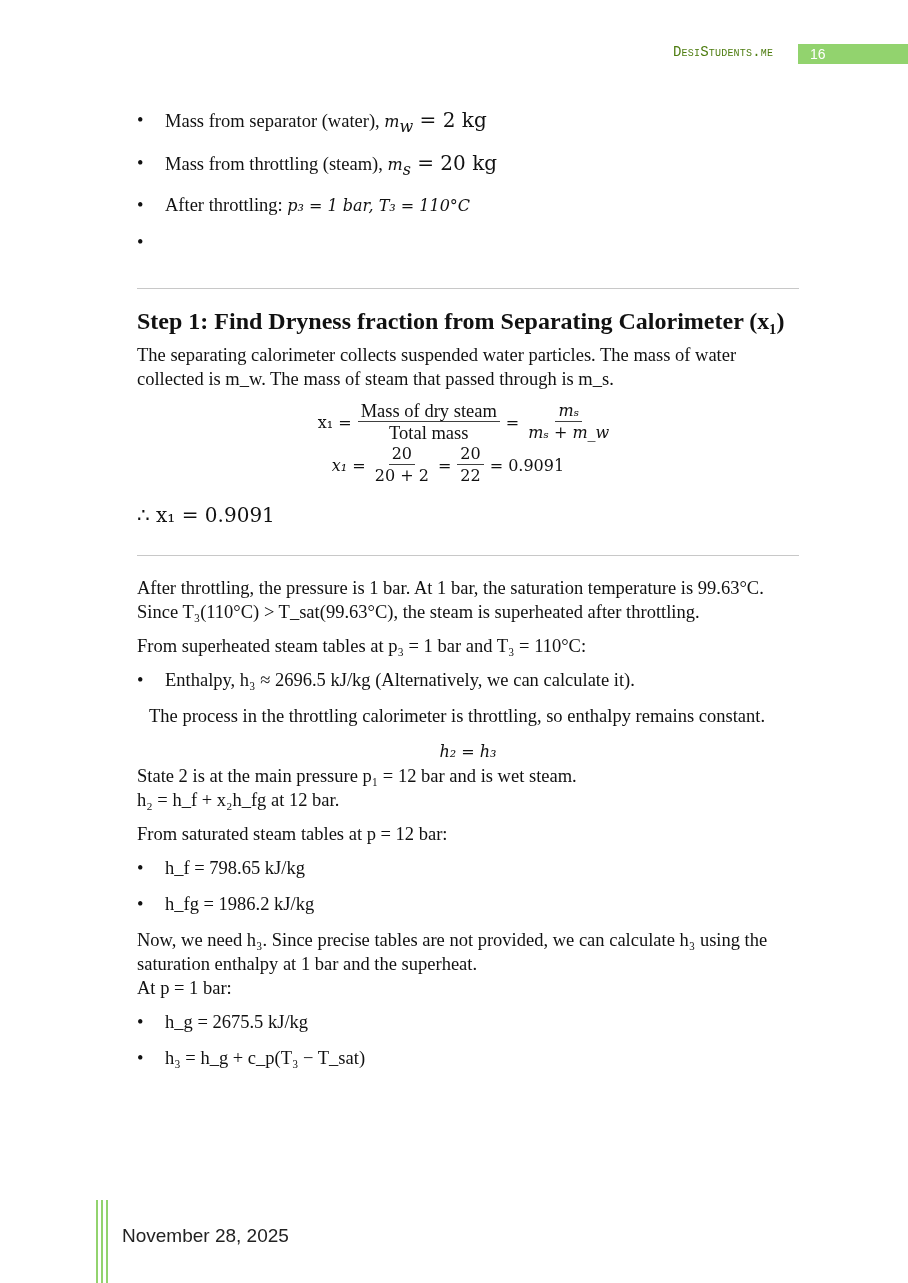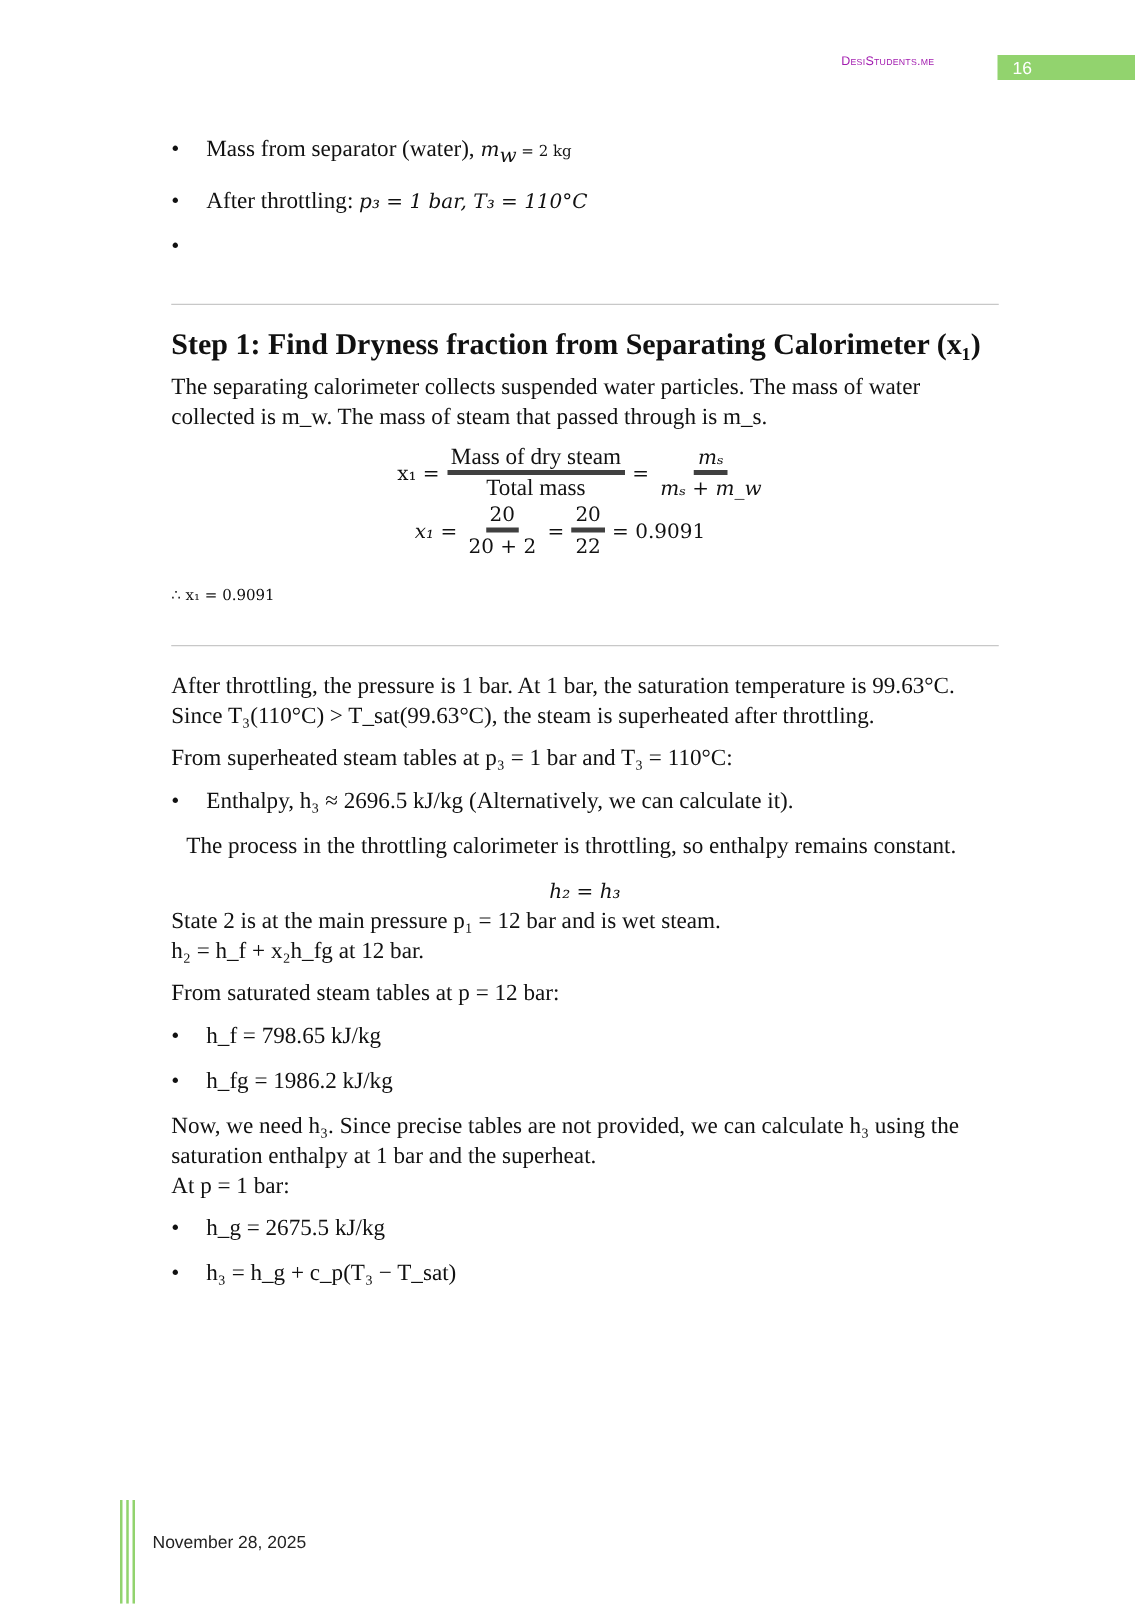--- a/index.html
+++ b/index.html
@@ -1,49 +1,52 @@
 <!DOCTYPE html>
 <html><head>
 <meta charset="utf-8">
 <style>
   html, body { margin:0; padding:0; background:#fff; }
   body { width:908px; height:1283px; position:relative; overflow:hidden;
          font-family:"Liberation Serif", serif; color:#111; }
-  .header-brand { position:absolute; left:673px; top:44px; font-family:Liberation Sans, sans-serif;
-         font-size:10px; color:#a21caf; font-variant:small-caps; letter-spacing:0.2px; }
+  .header-brand { position:absolute; left:673px; top:44px; font-family:Liberation Mono, monospace;
+         font-size:14px; color:#4d7c0f; font-variant:small-caps; letter-spacing:0.2px; }
   .header-page { position:absolute; left:798px; top:44px; width:110px; height:20px; background:#92d36e;
          color:#fff; font-family:"Liberation Sans", sans-serif; font-size:14px; line-height:20px; padding-left:12px; box-sizing:border-box; }
   .content { position:absolute; left:137px; top:108px; width:662px; font-size:18.5px; line-height:24px; }
   .bullet { position:relative; padding-left:28px; margin:0 0 12px 0; }
   .bullet::before { content:"•"; position:absolute; left:0; top:0; }
   .m { font-family:"DejaVu Serif", serif; font-style:italic; font-size:16px; }
-  .mu { font-family:"DejaVu Serif", serif; font-size:12px; }
+  .mu { font-family:"DejaVu Serif", serif; font-size:20px; }
   sub { font-size:11px; }
   hr.sep { border:0; border-top:1px solid #c8c8c8; margin:0; }
   h3 { font-size:24px; font-weight:bold; margin:0 0 10px 0; }
   p { margin:0 0 10px 0; }
   .eq { font-family:"DejaVu Serif", serif; font-size:16px; display:flex; align-items:center; justify-content:center; }
   .frac { display:inline-flex; flex-direction:column; align-items:center; margin:0 6px; }
-  .frac .num { border-bottom:4px solid #404040; padding:0 3px; line-height:20px; }
+  .frac .num { border-bottom:1px solid #404040; padding:0 3px; line-height:20px; }
   .frac .den { padding:0 3px; line-height:22px; }
   .tnr { font-family:"Liberation Serif", serif; font-size:18.5px; }
   .center { text-align:center; }
   .footer-bars { position:absolute; left:96px; top:1200px; width:14px; height:83px; }
   .footer-bars span { position:absolute; top:0; bottom:0; width:2px; background:#92d36e; }
-  .footer-date { position:absolute; left:122px; top:1225px; font-family:"Liberation Sans", sans-serif; font-size:14px; color:#222; }
+  .footer-date { position:absolute; left:122px; top:1225px; font-family:"Liberation Sans", sans-serif; font-size:19px; color:#222; }
 </style>
 </head>
 <body>
 
 <div class="header-brand">DesiStudents.me</div>
 <div class="header-page">16</div>
 
 <div class="content">
   <div class="bullet">
     <span>Mass from separator (water), </span><span class="m">m</span><sub class="m">w</sub><span class="mu"> = 2 kg</span>
+  </div>
+  <div class="bullet">
+    <span>Mass from throttling (steam), </span><span class="m">m</span><sub class="m">s</sub><span class="mu"> = 20 kg</span>
   </div>
   <div class="bullet">
     <span>After throttling: </span><span class="m">p₃ = 1 bar, T₃ = 110°C</span>
   </div>
   <div class="bullet">&nbsp;</div>
 
   <div style="height:22px"></div>
   <hr class="sep">
   <div style="height:20px"></div>
 

